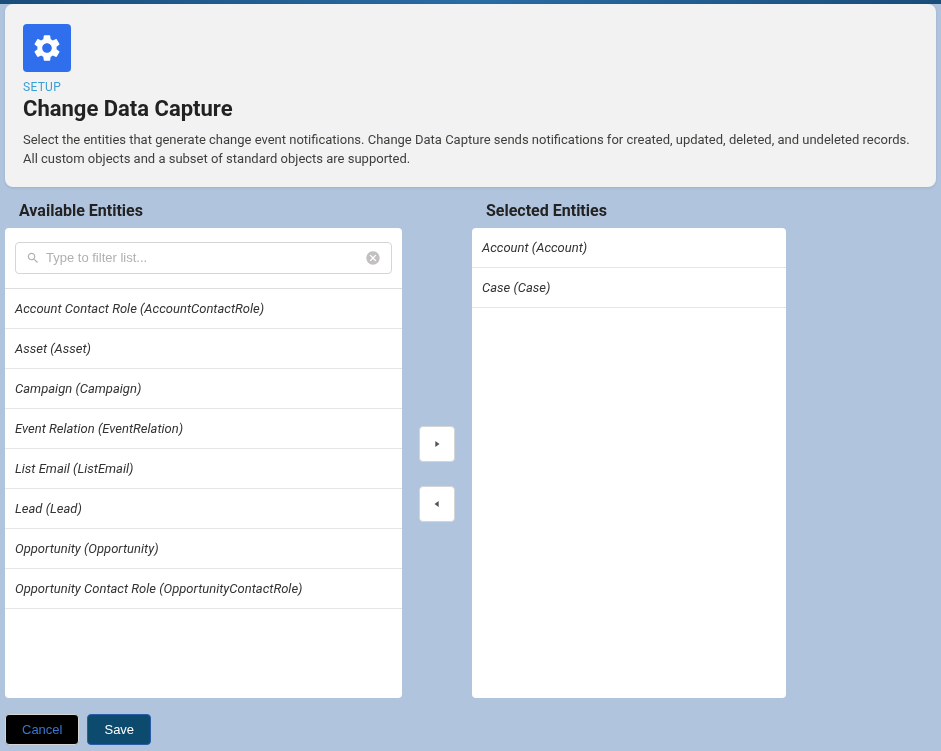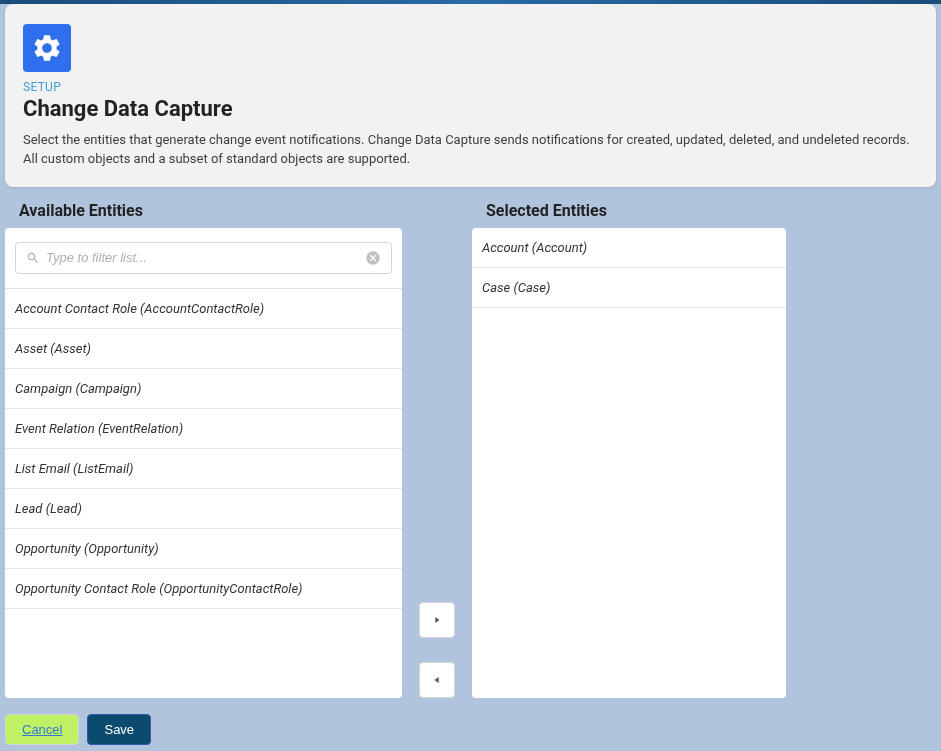--- a/index.html
+++ b/index.html
@@ -56,21 +56,21 @@
       margin-bottom: 10px;
     }
     .page-description {
       color: #3e3e3c;
       font-size: 13px;
       line-height: 1.45;
     }
     .dual-list {
       display: flex;
       padding: 0 5px;
-      align-items: flex-end;
+      align-items: flex-start;
     }
     .col {
       display: flex;
       flex-direction: column;
     }
     .col.left {
       width: 397px;
     }
     .col.mid {
       width: 70px;
@@ -118,21 +118,20 @@
       flex-shrink: 0;
       margin-right: 6px;
     }
     .search-input {
       flex: 1;
       border: none;
       outline: none;
       font-size: 13px;
       color: #333;
       background: transparent;
-      font-style: italic;
     }
     .search-input::placeholder {
       color: #b0b0b0;
     }
     .clear-icon {
       width: 16px;
       height: 16px;
       fill: #c2c0c0;
       flex-shrink: 0;
       cursor: pointer;
@@ -181,24 +180,23 @@
       gap: 8px;
     }
     .btn {
       padding: 7px 16px;
       border-radius: 4px;
       font-size: 13px;
       cursor: pointer;
       border: 1px solid transparent;
     }
     .btn-neutral {
-      background: #bef264;
+      background: #000000;
       color: #3776d1;
       border-color: #d5d5d5;
-      text-decoration: underline;
     }
     .btn-brand {
       background: #0c4a6e;
       color: white;
       border-color: #2a5caa;
     }
   </style>
 </head>
 <body>
 

